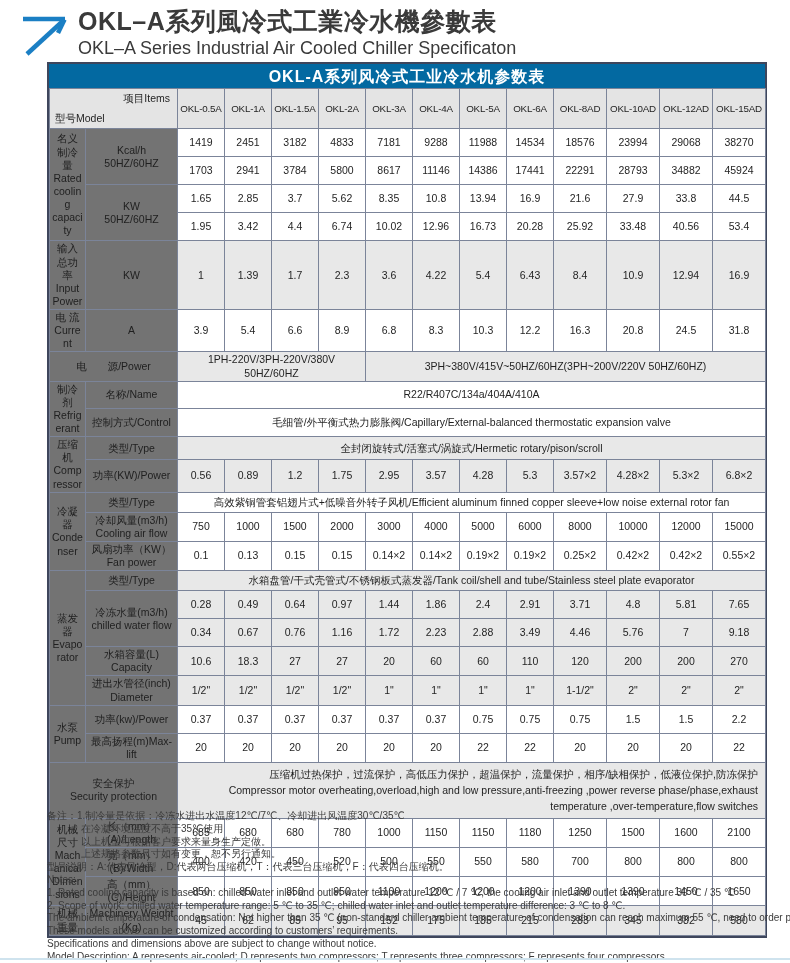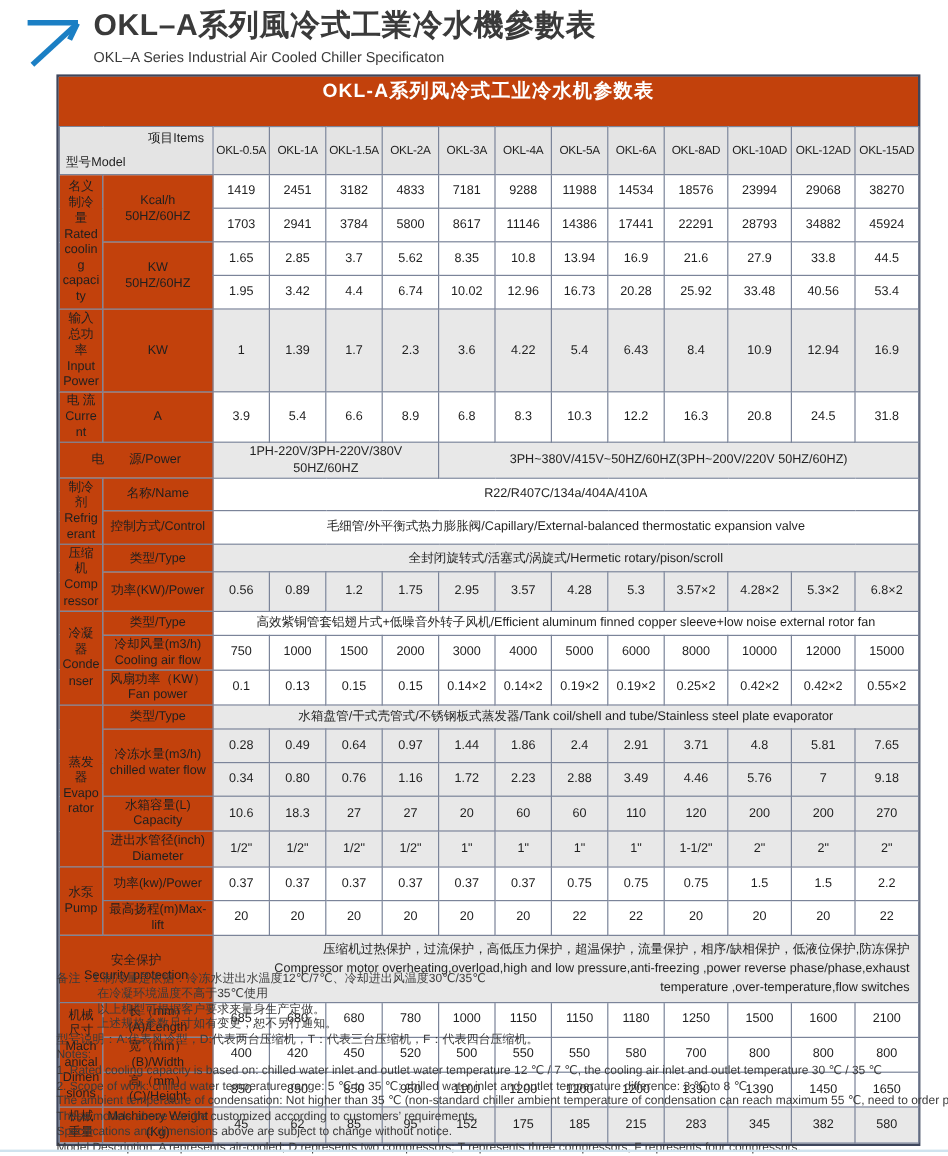--- a/index.html
+++ b/index.html
@@ -5,36 +5,36 @@
   html,body{margin:0;padding:0;}
   body{
     width:790px;height:963px;background:#ffffff;position:relative;overflow:hidden;
     font-family:"Liberation Sans","DejaVu Sans",sans-serif;color:#1f1f1f;
   }
   
   .page-head{position:absolute;left:14px;top:6px;display:flex;align-items:flex-start;}
   .logo{width:58px;height:48px;flex:0 0 auto;margin-top:4px;}
   .titles{margin-left:6px;}
   .title-cn{font-size:25px;font-weight:600;color:#3a3a3a;letter-spacing:0.5px;line-height:30px;}
-  .title-en{font-size:12px;font-weight:500;color:#3a3a3a;line-height:22px;margin-top:1px;}
+  .title-en{font-size:18px;font-weight:500;color:#3a3a3a;line-height:22px;margin-top:1px;}
   
   .spec-wrap{position:absolute;left:47px;top:62px;width:716px;border:2px solid #3e465c;background:#fff;}
-  .spec-title{background:#c2410c;color:#ffffff;text-align:center;font-size:16px;font-weight:600;
-    height:41px;line-height:25px;letter-spacing:1px;}
+  .spec-title{background:#0369a1;color:#ffffff;text-align:center;font-size:16px;font-weight:600;
+    height:24px;line-height:25px;letter-spacing:1px;}
   table{border-collapse:collapse;table-layout:fixed;width:100%;}
   td{border:1px solid #7b8499;font-size:10.5px;text-align:center;vertical-align:middle;
      padding:1px 2px;line-height:1.25;color:#1f1f1f;white-space:pre-line;word-break:break-word;}
   tr.hdr td{background:#e4e4e4;height:30px;}
   td.mh{font-size:9.8px;letter-spacing:-0.2px;padding:1px 0;}
   td.corner{position:relative;padding:0;
     background-image:linear-gradient(to bottom right,transparent calc(50% - 0.6px),#8a90a0 calc(50% - 0.6px),#8a90a0 calc(50% + 0.6px),transparent calc(50% + 0.6px));
     background-color:#e4e4e4;}
   .c-items{position:absolute;top:3px;right:7px;font-size:10.5px;}
   .c-model{position:absolute;bottom:3px;left:5px;font-size:10.5px;}
-  td.glabel,td.ilabel{background:#c2410c;}
+  td.glabel,td.ilabel{background:#737373;}
   td.val{height:25px;background:#ffffff;}
   td.span-cell{height:17px;}
   td.shade{background:#e8e8e8;}
   td.left{text-align:right;padding:3px 7px;line-height:1.55;}
   
   .notes{position:absolute;left:47px;top:786px;width:730px;font-size:10px;color:#3b3b3b;line-height:12.8px;margin-top:24px;}
   .note{white-space:nowrap;}
   .ind0{padding-left:0;}
   .ind1{padding-left:34px;}
   .ind2{padding-left:0;}
@@ -284,21 +284,21 @@
           <td class="val shade">1.86</td>
           <td class="val shade">2.4</td>
           <td class="val shade">2.91</td>
           <td class="val shade">3.71</td>
           <td class="val shade">4.8</td>
           <td class="val shade">5.81</td>
           <td class="val shade">7.65</td>
         </tr>
         <tr>
           <td class="val shade">0.34</td>
-          <td class="val shade">0.80</td>
+          <td class="val shade">0.67</td>
           <td class="val shade">0.76</td>
           <td class="val shade">1.16</td>
           <td class="val shade">1.72</td>
           <td class="val shade">2.23</td>
           <td class="val shade">2.88</td>
           <td class="val shade">3.49</td>
           <td class="val shade">4.46</td>
           <td class="val shade">5.76</td>
           <td class="val shade">7</td>
           <td class="val shade">9.18</td>

